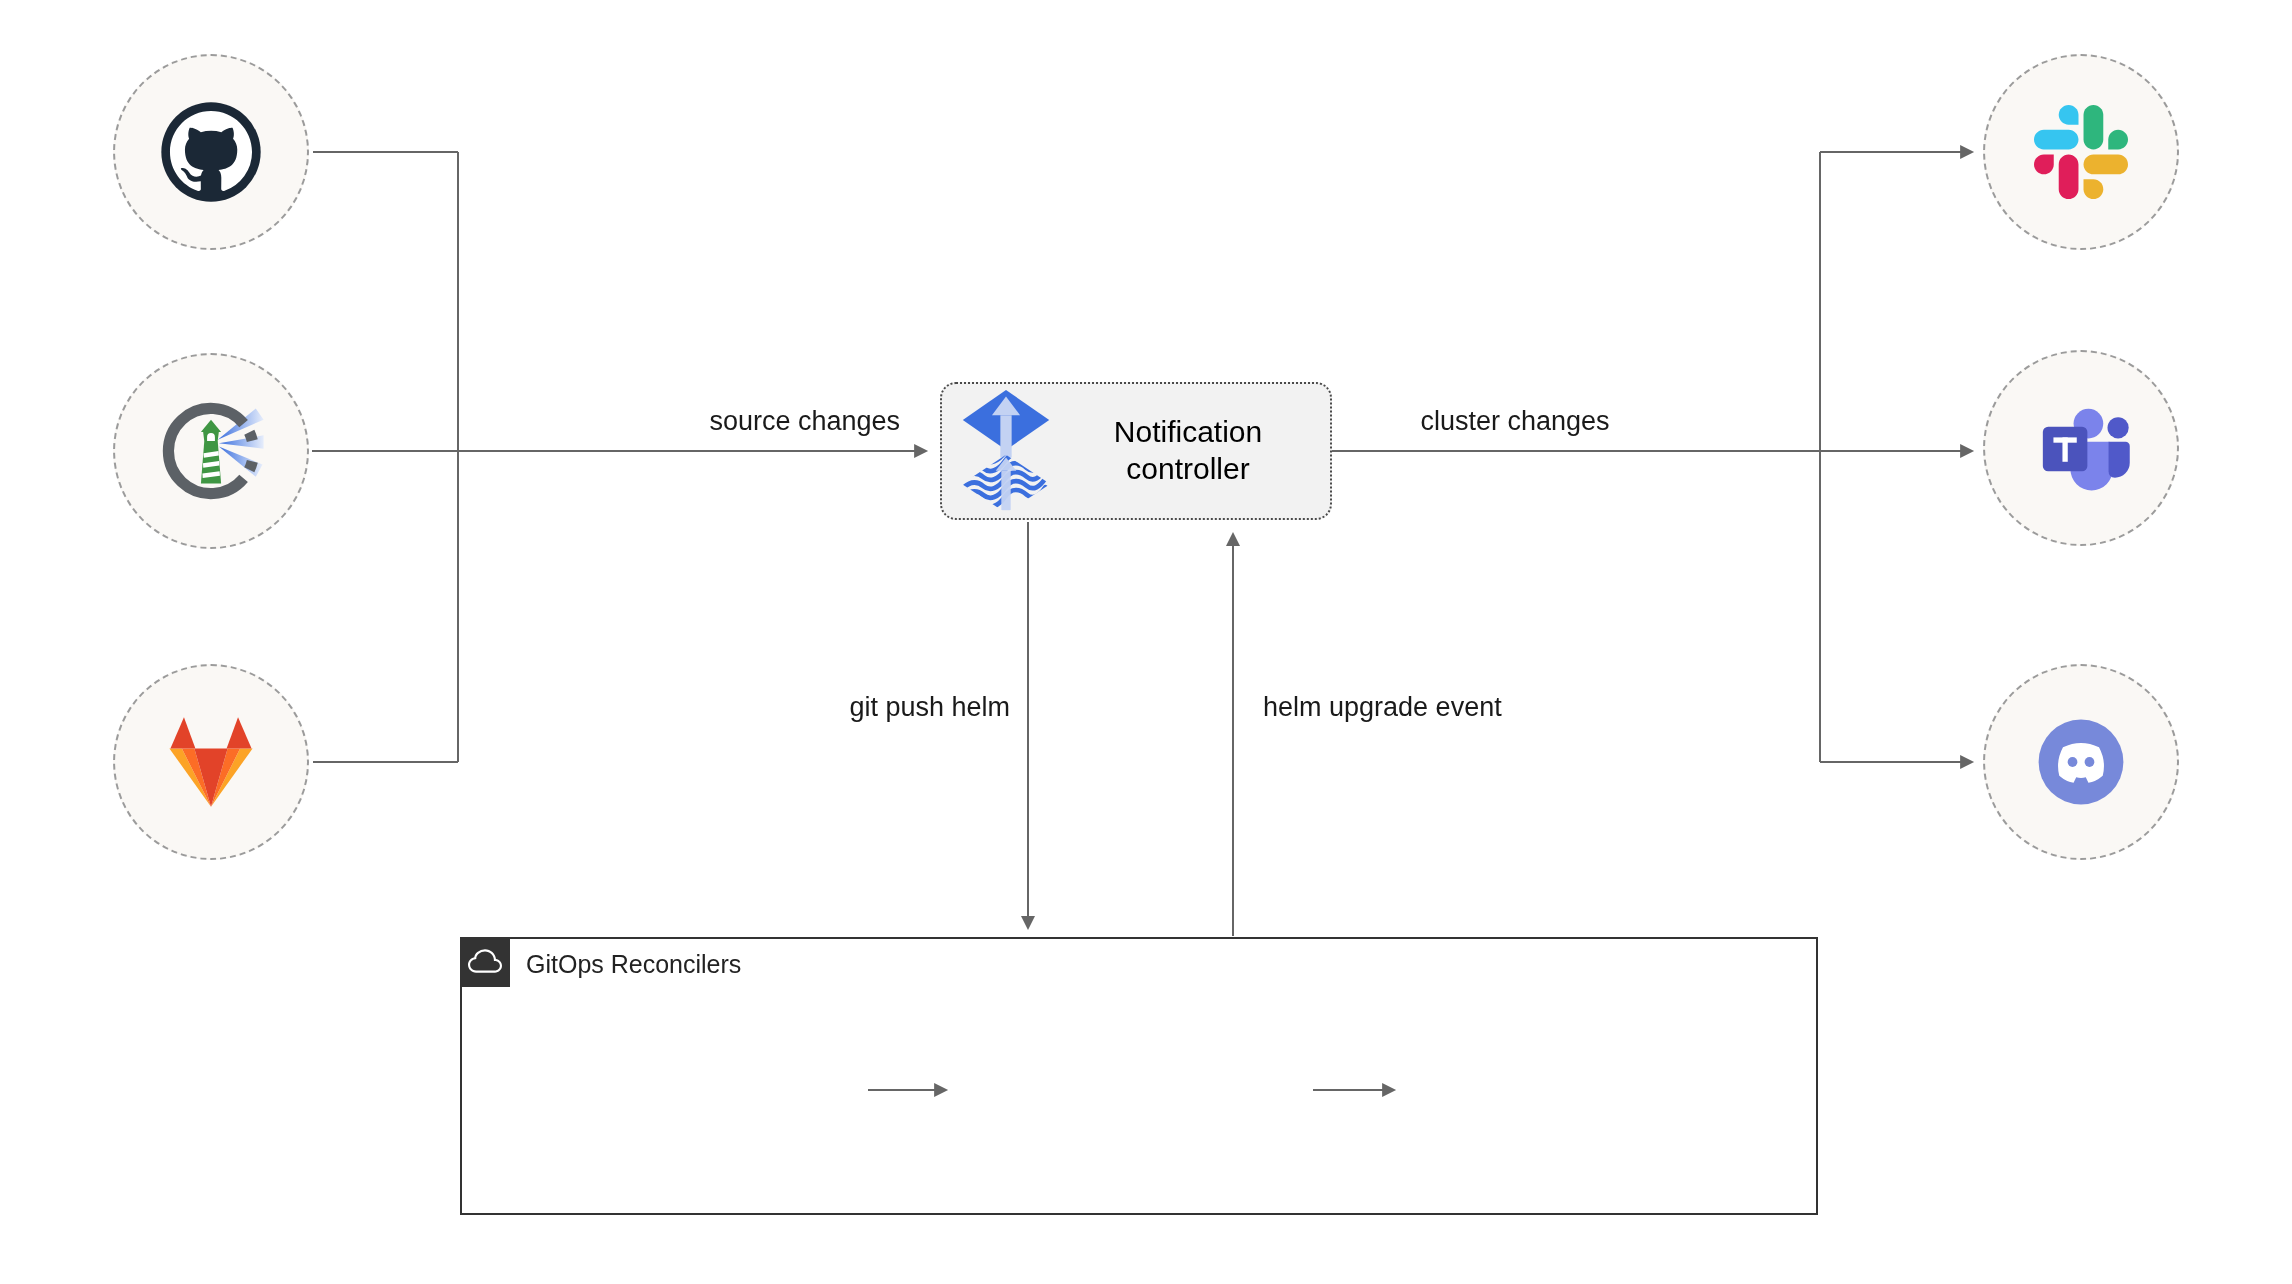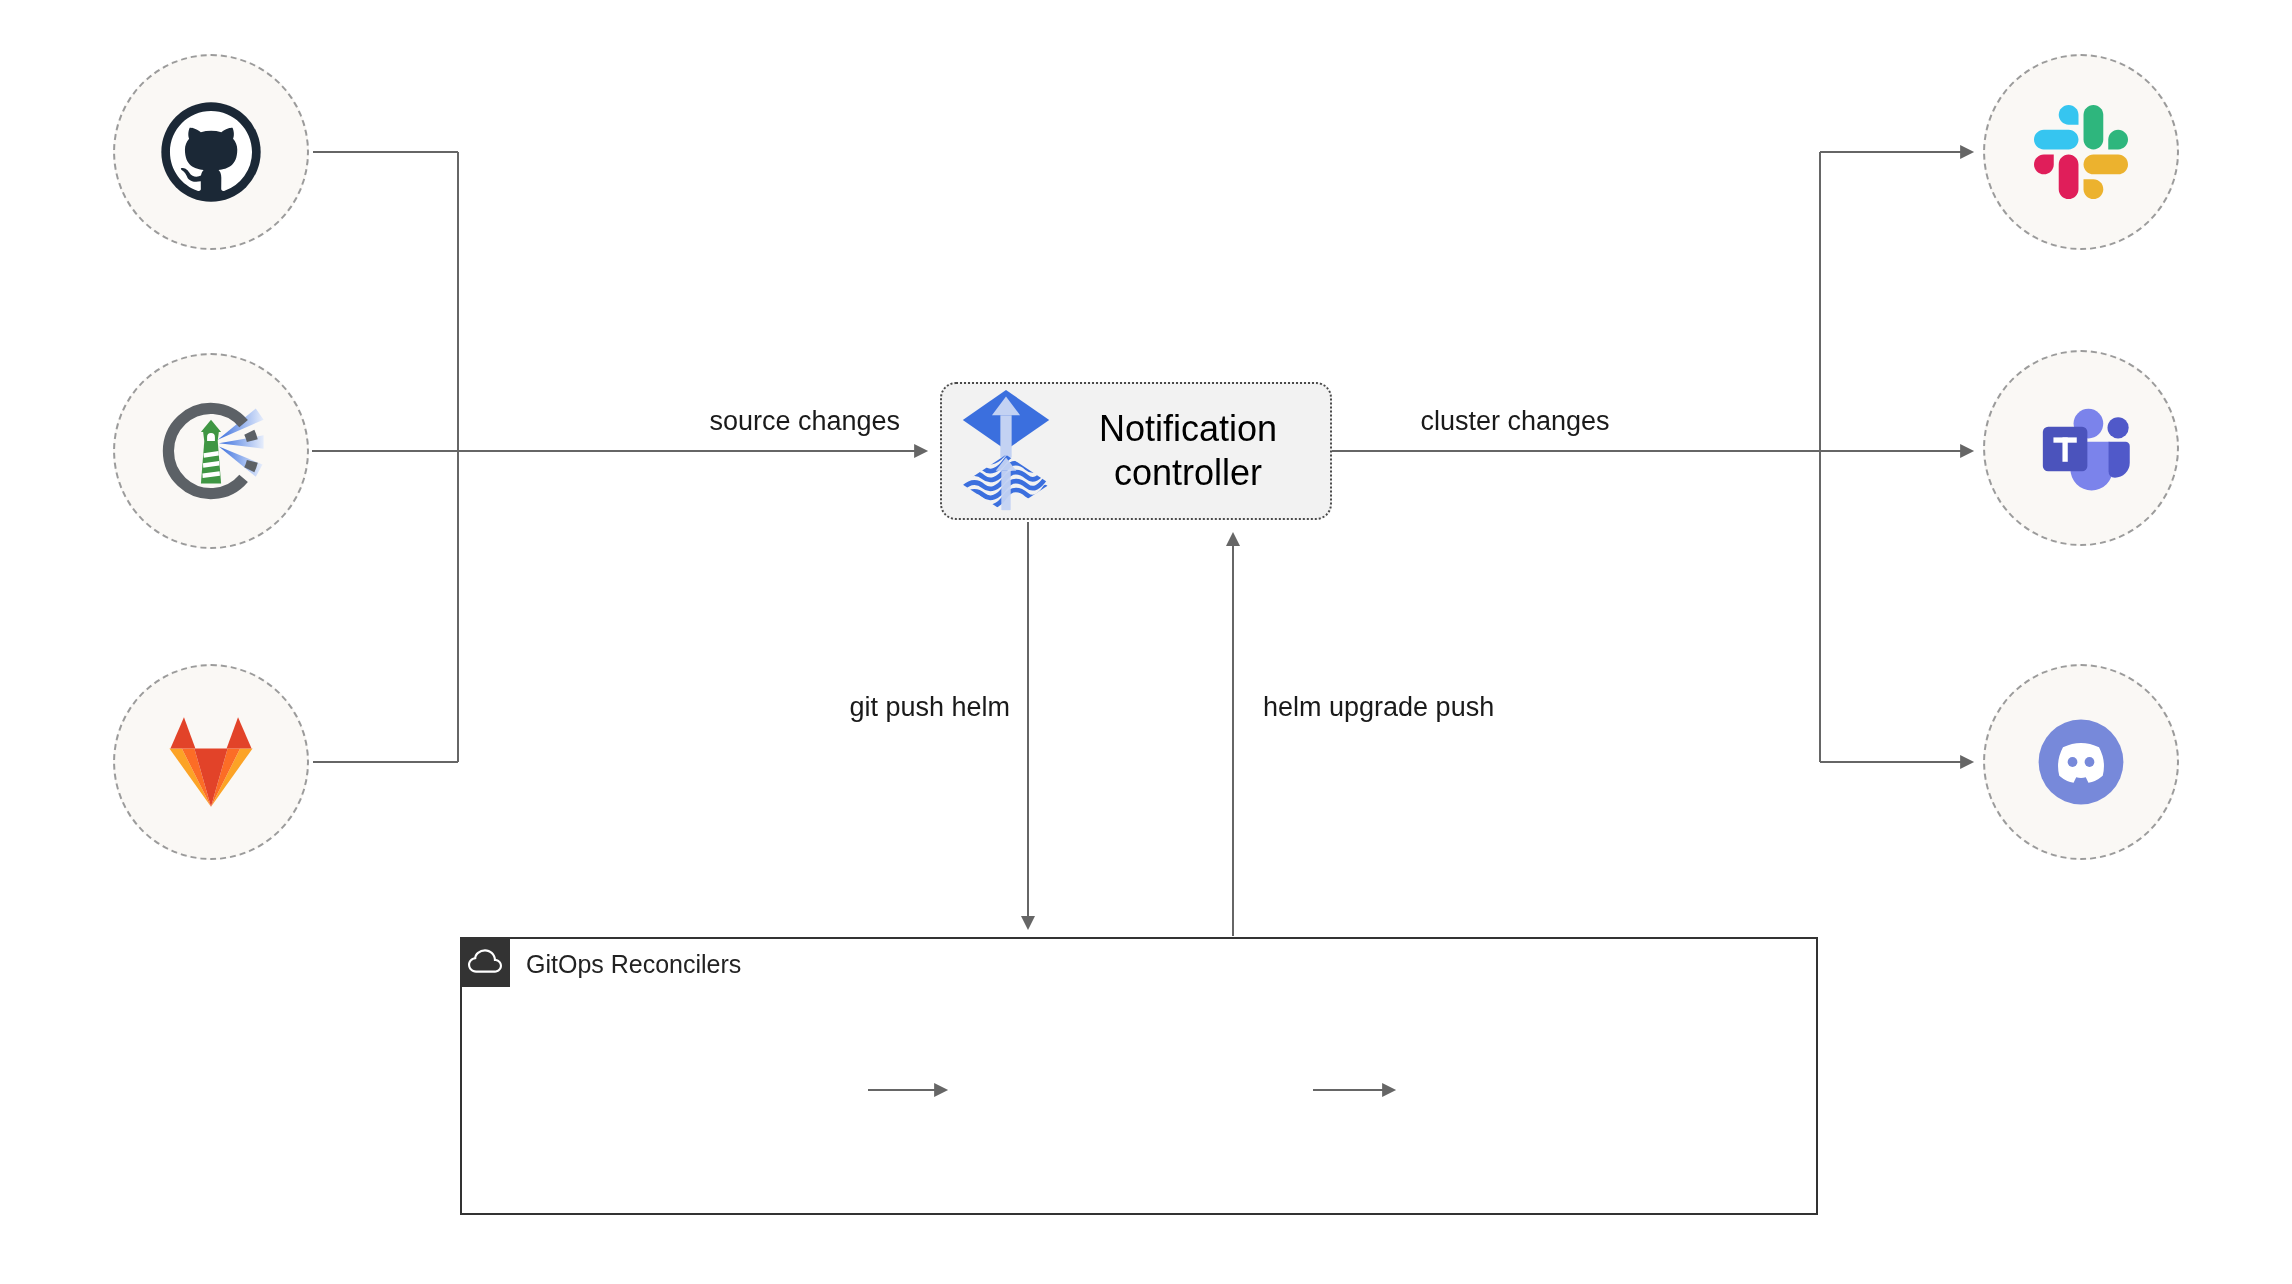--- a/index.html
+++ b/index.html
@@ -17,21 +17,21 @@
   
   .ctrl-box{
     position:absolute;background:#f2f2f2;border:2px dotted #4a4a4a;border-radius:16px;
     display:flex;align-items:center;box-sizing:border-box;
   }
   .ctrl-box .label{
     flex:1;text-align:center;color:#000;line-height:1.22;
     padding:0 14px 0 6px;word-spacing:1px;
   }
   .notif{left:940px;top:382px;width:392px;height:138px;}
-  .notif .label{font-size:36px;text-align:center;}
+  .notif .label{font-size:30px;text-align:center;}
   .flux-big{width:96px;height:124px;margin-left:16px;flex:0 0 auto;}
 
   
   .edge-label{position:absolute;font-size:27px;color:#1a1a1a;white-space:nowrap;}
 
   
   .group{
     position:absolute;left:460px;top:937px;width:1358px;height:278px;
     border:2px solid #333333;box-sizing:border-box;background:transparent;padding-left:8px;
   }
@@ -150,21 +150,21 @@
   <div class="ctrl-box notif">
     <svg class="flux-big" viewBox="0 0 100 132">
         <use href="#flux-sym"></use>
       </svg>
     <div class="label">Notification controller</div>
   </div>
 
   <div class="edge-label" style="left:460px;top:406px;width:440px;text-align:right;">source changes</div>
   <div class="edge-label" style="left:1300px;top:406px;width:430px;text-align:center;">cluster changes</div>
   <div class="edge-label" style="left:740px;top:692px;width:270px;text-align:right;">git push helm</div>
-  <div class="edge-label" style="left:1263px;top:692px;width:340px;text-align:left;">helm upgrade push</div>
+  <div class="edge-label" style="left:1263px;top:692px;width:340px;text-align:left;">helm upgrade event</div>
 
   <div class="circle-node" style="left:1983px;top:54px;">
     <svg width="94" height="94" viewBox="0 0 122.8 122.8">
       <path d="M25.8 77.6c0 7.1-5.8 12.9-12.9 12.9S0 84.7 0 77.6s5.8-12.9 12.9-12.9h12.9v12.9z" fill="#e01e5a"></path>
       <path d="M32.3 77.6c0-7.1 5.8-12.9 12.9-12.9s12.9 5.8 12.9 12.9v32.3c0 7.1-5.8 12.9-12.9 12.9s-12.9-5.8-12.9-12.9V77.6z" fill="#e01e5a"></path>
       <path d="M45.2 25.8c-7.1 0-12.9-5.8-12.9-12.9S38.1 0 45.2 0s12.9 5.8 12.9 12.9v12.9H45.2z" fill="#36c5f0"></path>
       <path d="M45.2 32.3c7.1 0 12.9 5.8 12.9 12.9s-5.8 12.9-12.9 12.9H12.9C5.8 58.1 0 52.3 0 45.2s5.8-12.9 12.9-12.9h32.3z" fill="#36c5f0"></path>
       <path d="M97 45.2c0-7.1 5.8-12.9 12.9-12.9s12.9 5.8 12.9 12.9-5.8 12.9-12.9 12.9H97V45.2z" fill="#2eb67d"></path>
       <path d="M90.5 45.2c0 7.1-5.8 12.9-12.9 12.9s-12.9-5.8-12.9-12.9V12.9C64.7 5.8 70.5 0 77.6 0s12.9 5.8 12.9 12.9v32.3z" fill="#2eb67d"></path>
       <path d="M77.6 97c7.1 0 12.9 5.8 12.9 12.9s-5.8 12.9-12.9 12.9-12.9-5.8-12.9-12.9V97h12.9z" fill="#ecb22e"></path>

